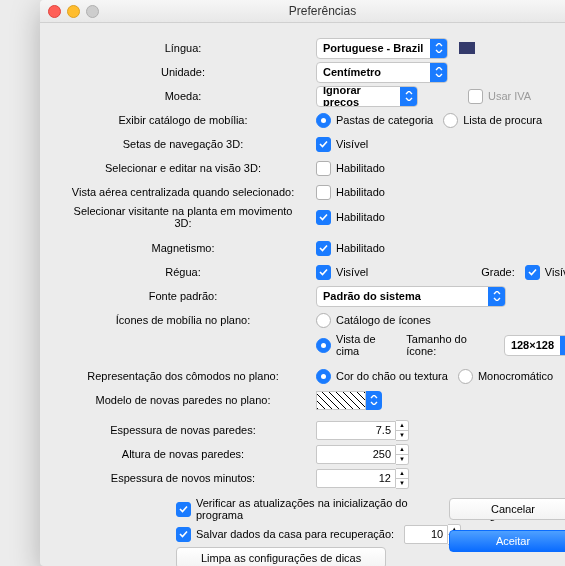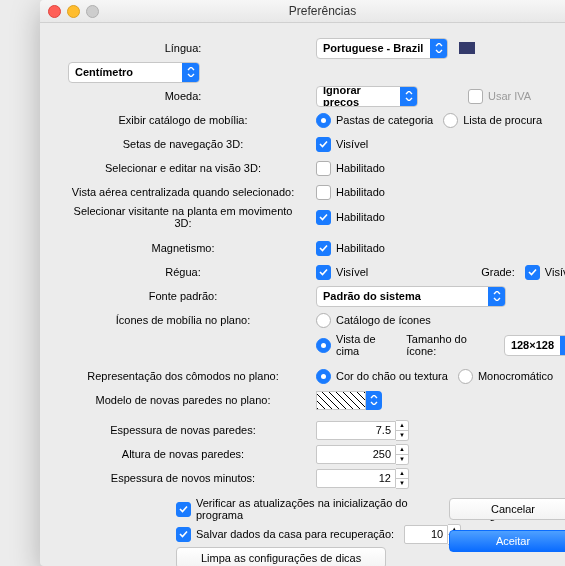--- a/index.html
+++ b/index.html
@@ -74,20 +74,21 @@
         <span class="smallicon">
             <svg width="16" height="12">
               <rect width="16" height="12" fill="#343a6b"></rect>
               <rect x="2" y="2" width="12" height="8" fill="#343a6b"></rect>
             </svg>
           </span>
       </div>
     </div>
 
     <div class="row">
+      <div class="lbl">Unidade:</div>
       <div class="ctrls">
         <div class="sel" style="width:130px">
           <span class="txt">Centímetro</span>
           <span class="btn">
               <svg width="8" height="10" viewBox="0 0 8 10">
                 <path d="M1 3 L4 0 L7 3 M1 7 L4 10 L7 7" stroke="#fff" stroke-width="1.4" fill="none"></path>
               </svg>
             </span>
         </div>
       </div>

